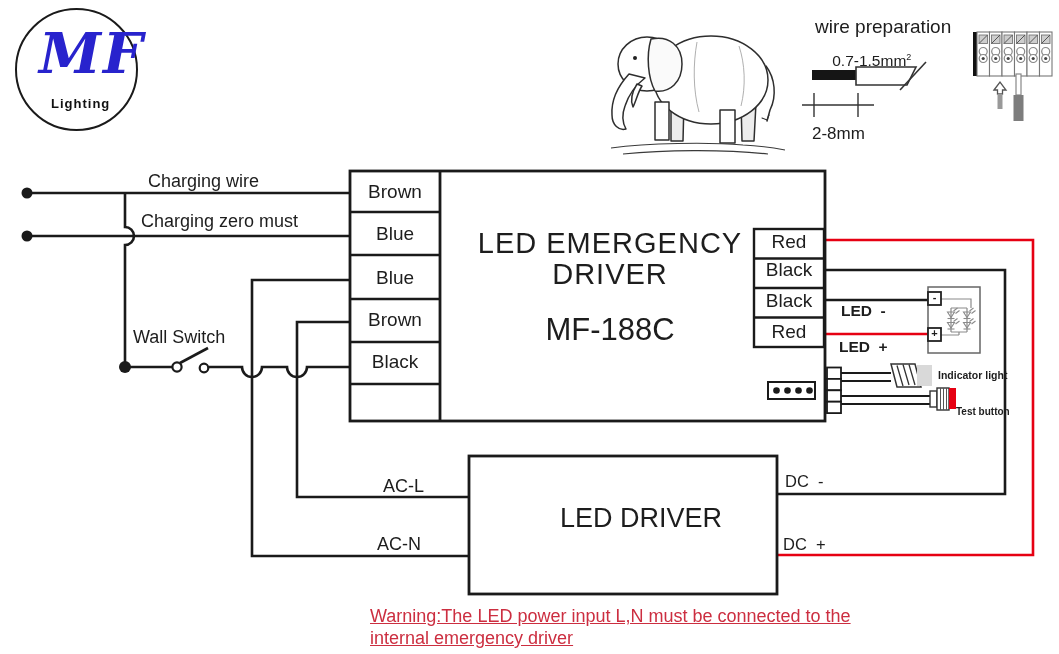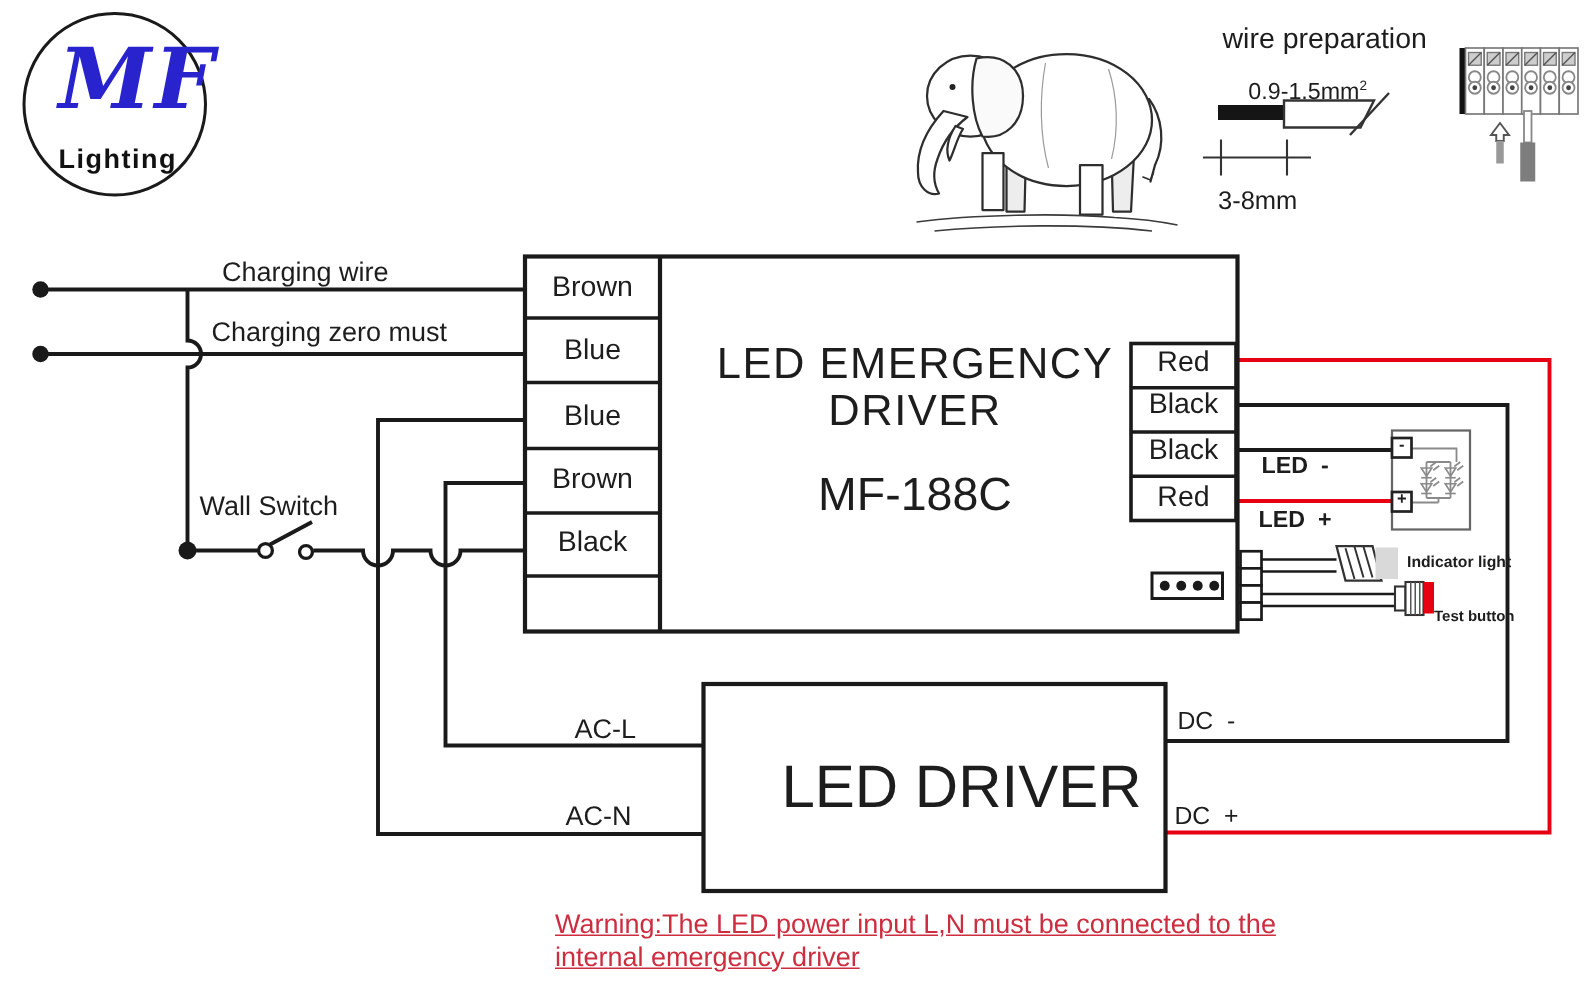--- a/index.html
+++ b/index.html
@@ -7,21 +7,21 @@
         font-family:"Liberation Sans",sans-serif;color:#1d1d1d;}
   .abs{position:absolute;}
   .lbl{position:absolute;white-space:pre;color:#1d1d1d;line-height:1.12;}
   .center{text-align:center;}
   .red{color:#cc2e40;text-decoration:underline;}
   .bold{font-weight:bold;}
   .logo-circle{position:absolute;left:15px;top:8px;width:123px;height:123px;border:2.5px solid #1a1a1a;
                border-radius:50%;background:#fff;box-sizing:border-box;}
   .logo-mf{position:absolute;left:22px;top:10px;font-family:"DejaVu Serif",serif;font-style:italic;
            font-weight:bold;font-size:56px;color:#2823cd;letter-spacing:2px;}
-  .logo-sub{position:absolute;left:22px;top:86px;font-size:18px;font-weight:bold;color:#111;letter-spacing:1px;}
+  .logo-sub{position:absolute;left:34px;top:86px;font-size:13px;font-weight:bold;color:#111;letter-spacing:1px;}
   sup{font-size:9px;}
 </style>
 </head>
 <body>
 
 <div class="page">
 
   <div class="logo-circle">
     <span class="logo-mf">MF</span>
     <span class="logo-sub">Lighting</span>
@@ -47,33 +47,33 @@
       <path d="M146,32 C152,50 153,72 148,92"></path>
     </g>
     <g stroke="#3a3a3a" stroke-width="1.1" fill="none">
       <path d="M18,134 C55,129 115,128 150,131 C168,132 182,134 192,136"></path>
       <path d="M30,140 C70,136 130,135 175,140"></path>
     </g>
   </svg>
 
   <div class="lbl" style="left:815px;top:16px;font-size:19px">wire preparation</div>
   <div class="lbl" style="left:815px;top:35px;font-size:15.5px">
-    <span>0.9-1.5mm</span><sup>2</sup>
+    <span>0.7-1.5mm</span><sup>2</sup>
   </div>
   <svg class="abs" style="left:800px;top:58px" width="145" height="62" viewBox="0 0 145 62">
     <rect x="12" y="12" width="44" height="10" fill="#151515"></rect>
     <polygon points="56,9 116,9 107,27 56,27" fill="#fff" stroke="#333" stroke-width="1.6"></polygon>
     <path d="M100,32 L126,4" stroke="#333" stroke-width="1.6" fill="none"></path>
     <g stroke="#333" stroke-width="1.4">
       <path d="M2,47 H74"></path>
         <path d="M14,35 V59"></path>
         <path d="M58,35 V59"></path>
     </g>
   </svg>
-  <div class="lbl" style="left:812px;top:124px;font-size:17px">3-8mm</div>
+  <div class="lbl" style="left:812px;top:124px;font-size:17px">2-8mm</div>
 
   <svg class="abs" style="left:972px;top:28px" width="87" height="100" viewBox="0 0 87 100">
     <rect x="1" y="4" width="4" height="44" fill="#111"></rect>
     <g>
       <g>
         <rect x="5" y="4" width="12.5" height="44" fill="#fff" stroke="#777" stroke-width="1.1"></rect>
         <rect x="7" y="7" width="8.5" height="8.5" fill="#cdcdcd" stroke="#777" stroke-width="0.9"></rect>
           <path d="M7,15.5 L15.5,7" stroke="#555" stroke-width="1"></path>
         <circle cx="11.2" cy="23.5" r="4" fill="none" stroke="#888" stroke-width="1.2"></circle>
           <circle cx="11.2" cy="30.5" r="4" fill="#fff" stroke="#888" stroke-width="1.2"></circle>
@@ -241,21 +241,21 @@
 
   <div class="lbl center" style="left:754px;width:70px;top:231px;font-size:19px">Red</div>
   <div class="lbl center" style="left:754px;width:70px;top:259px;font-size:19px">Black</div>
   <div class="lbl center" style="left:754px;width:70px;top:290px;font-size:19px">Black</div>
   <div class="lbl center" style="left:754px;width:70px;top:321px;font-size:19px">Red</div>
 
   <div class="lbl center" style="left:440px;width:340px;top:227px;font-size:29px;letter-spacing:1px">LED EMERGENCY</div>
   <div class="lbl center" style="left:440px;width:340px;top:258px;font-size:29px;letter-spacing:1px">DRIVER</div>
   <div class="lbl center" style="left:440px;width:340px;top:313px;font-size:31px">MF-188C</div>
 
-  <div class="lbl center" style="left:469px;width:344px;top:503px;font-size:40px">LED DRIVER</div>
+  <div class="lbl center" style="left:469px;width:344px;top:503px;font-size:27px">LED DRIVER</div>
   <div class="lbl" style="left:383px;top:476px;font-size:18px">AC-L</div>
   <div class="lbl" style="left:377px;top:534px;font-size:18px">AC-N</div>
   <div class="lbl" style="left:785px;top:472px;font-size:16.5px">DC  -</div>
   <div class="lbl" style="left:783px;top:535px;font-size:16.5px">DC  +</div>
 
   <div class="lbl bold" style="left:841px;top:302px;font-size:15.5px">LED  -</div>
   <div class="lbl bold" style="left:839px;top:338px;font-size:15.5px">LED  +</div>
   <div class="lbl bold center" style="left:928px;width:13px;top:291px;font-size:11px;line-height:13px">-</div>
   <div class="lbl bold center" style="left:928px;width:13px;top:327px;font-size:11px;line-height:13px">+</div>
 

